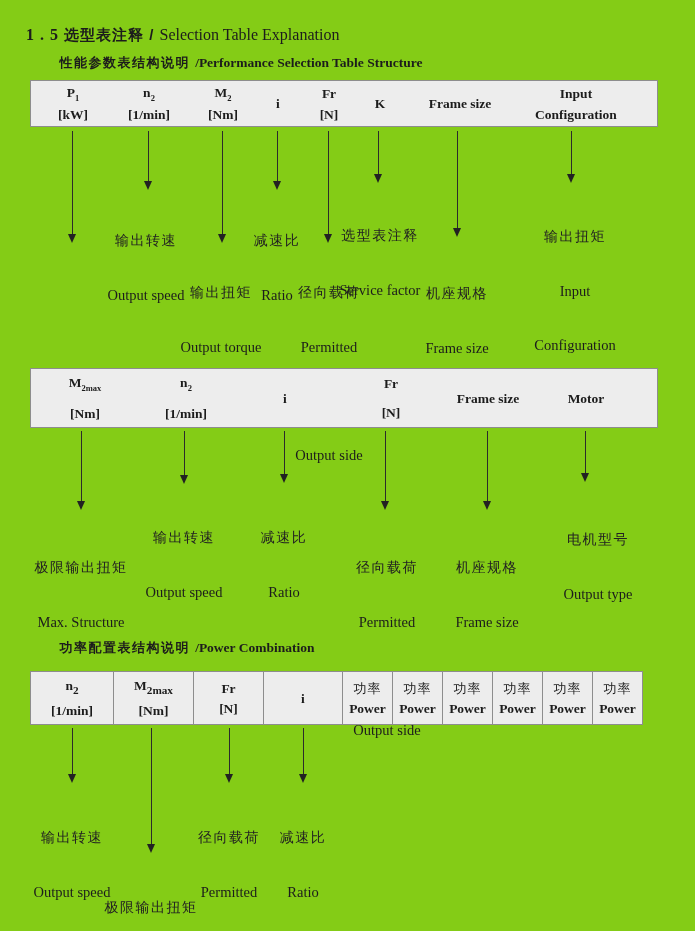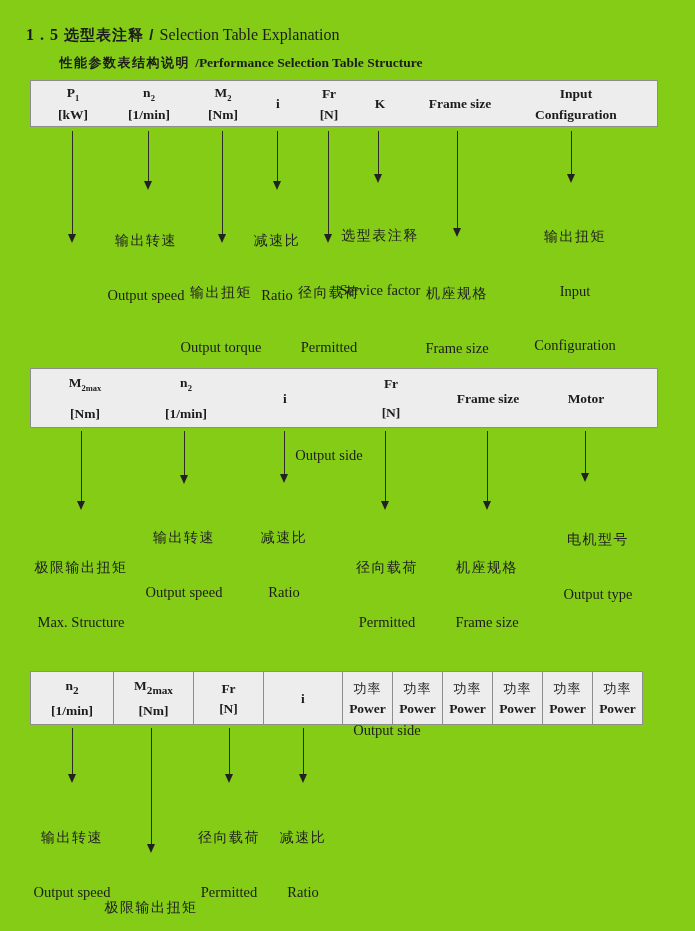--- a/index.html
+++ b/index.html
@@ -148,20 +148,23 @@
   </div>
   <div class="ann" style="left:487px;top:522px;">
     <div class="cn">机座规格</div>
     <div class="en">Frame size</div>
   </div>
   <div class="ann" style="left:586px;top:494px;margin-left:12px;">
     <div class="cn">电机型号</div>
     <div class="en">Output type</div>
   </div>
 
+  <div class="heading" style="top:623px;">
+    <span class="hcn">功率配置表结构说明 </span><span class="hen">/Power Combination</span>
+  </div>
 
   <div class="tbox t3" style="left:30px;top:671px;width:613px;height:54px;">
     <div class="t3cell" style="width:83px;"><div><span>n</span><sub>2</sub></div><div>[1/min]</div></div>
     <div class="t3cell" style="width:80px;"><div><span>M</span><sub>2max</sub></div><div>[Nm]</div></div>
     <div class="t3cell" style="width:70px;"><div>Fr</div><div>[N]</div></div>
     <div class="t3cell" style="width:79px;"><div>i</div></div>
     <div class="t3cell" style="flex:1;"><div class="pcn">功率</div><div>Power</div></div>
     <div class="t3cell" style="flex:1;"><div class="pcn">功率</div><div>Power</div></div>
     <div class="t3cell" style="flex:1;"><div class="pcn">功率</div><div>Power</div></div>
     <div class="t3cell" style="flex:1;"><div class="pcn">功率</div><div>Power</div></div>

